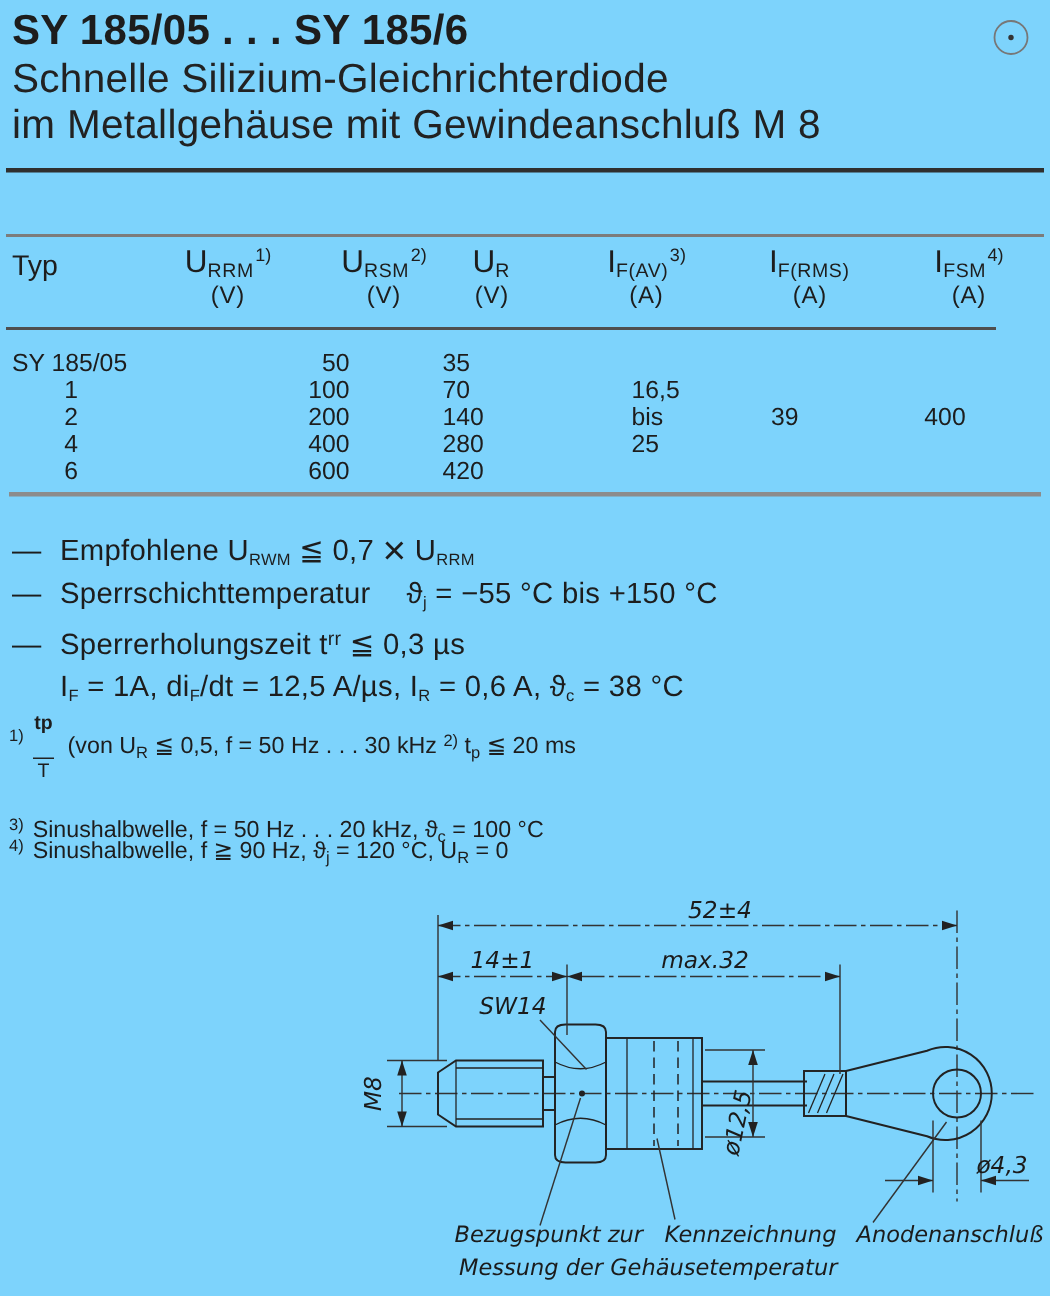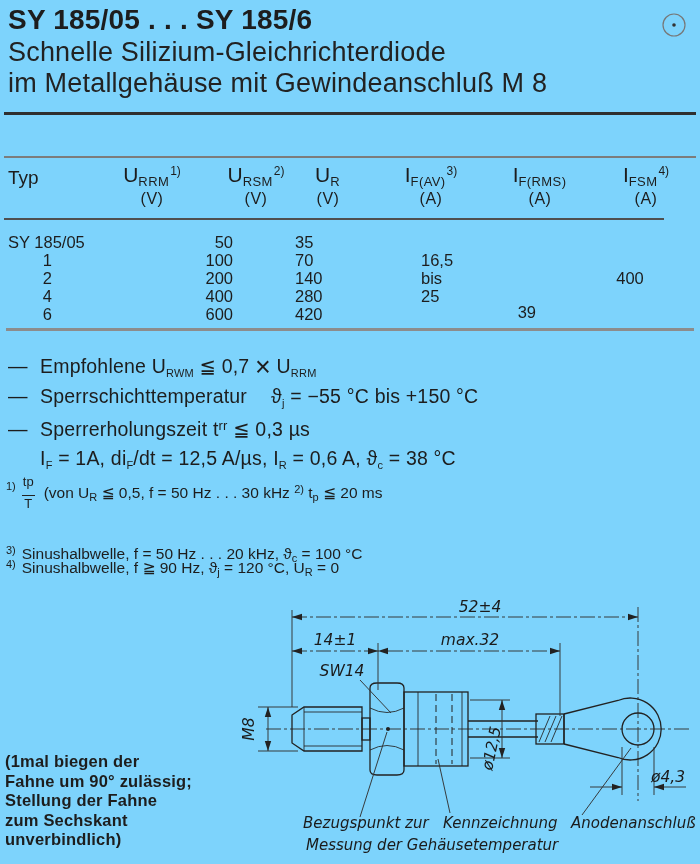--- a/index.html
+++ b/index.html
@@ -24,40 +24,40 @@
   .th-typ{left:8px;top:167px;width:auto;font-size:19px;text-align:left;}
   .sub{font-size:13px;vertical-align:-3.5px;letter-spacing:.4px;}
   .sup{font-size:12px;vertical-align:7px;margin-left:1px;}
   .tr{position:absolute;left:0;width:700px;height:18px;font-size:16.5px;}
   .td{position:absolute;top:0;white-space:pre;}
   .td.typ-long{left:8px;}
   .td.typ{left:8px;width:44px;text-align:right;}
   .td.v1{left:171px;width:62px;text-align:right;}
   .td.v2{left:295px;width:62px;text-align:left;}
   .td.ifav{left:421px;}
-  .td.ifrms{left:496px;width:40px;text-align:right;margin-top:34px;}
+  .td.ifrms{left:514px;width:40px;text-align:left;}
   .td.ifsm{left:606px;width:48px;text-align:center;}
   
   .note{position:absolute;left:8px;font-size:19.5px;letter-spacing:.2px;white-space:nowrap;}
   .note span{white-space:pre;}
   .note .dash{display:inline-block;width:32px;}
   .note .gap{display:inline-block;width:24px;}
   .nsub{font-size:11px;vertical-align:-3.5px;}
   .nsup{font-size:13px;vertical-align:6px;}
   .bigx{font-size:27px;vertical-align:-3px;font-weight:300;}
   .n4{left:40px;}
   
   .fnote{position:absolute;left:6px;font-size:15.5px;white-space:nowrap;}
   .fnote span{white-space:pre;}
   .f1{display:flex;align-items:center;}
   .fn-marker{font-size:11px;margin-right:5px;margin-top:-14px;}
   .fn-marker2{font-size:11px;vertical-align:5px;}
   .fsub{font-size:11px;vertical-align:-3px;}
   .frac{display:inline-flex;flex-direction:column;align-items:center;font-size:13px;line-height:13px;margin:0 9px 0 1px;}
-  .frac .ftop{border-bottom:1.3px solid #222;padding:0 1px 7px;}
+  .frac .ftop{border-bottom:1.3px solid #222;padding:0 1px 17px;font-weight:bold;}
   .frac .fbot{padding-top:1px;}
   .fm{font-size:11px;vertical-align:5px;margin-right:6px;}
   
   .side-note{position:absolute;left:5px;top:752px;font-size:16.5px;font-weight:600;line-height:19.5px;letter-spacing:.2px;}
   
   .drawing{position:absolute;left:240px;top:595px;}
   .dtxt{font:italic 15.5px "DejaVu Sans",sans-serif;fill:#1b1b1b;}
   .dcap{font:italic 15px "DejaVu Sans",sans-serif;fill:#1b1b1b;}
   .oln{stroke:#222;fill:none;stroke-width:1.3;}
   .thin{stroke-width:.85;}
@@ -166,27 +166,20 @@
     </span>
     <span><span>(von U</span><span class="fsub">R</span><span> ≦ 0,5, f = 50 Hz . . . 30 kHz </span><span class="fn-marker2">2)</span><span> t</span><span class="fsub">p</span><span> ≦ 20 ms</span></span>
   </div>
   <div class="fnote" style="top:544px">
     <span class="fm">3)</span><span>Sinushalbwelle, f = 50 Hz . . . 20 kHz, ϑ</span><span class="fsub">c</span><span> = 100 °C</span>
   </div>
   <div class="fnote" style="top:558px">
     <span class="fm">4)</span><span>Sinushalbwelle, f ≧ 90 Hz, ϑ</span><span class="fsub">j</span><span> = 120 °C, U</span><span class="fsub">R</span><span> = 0</span>
   </div>
 
-  <div class="side-note">
-    <div>(1mal biegen der</div>
-    <div>Fahne um 90° zulässig;</div>
-    <div>Stellung der Fahne</div>
-    <div>zum Sechskant</div>
-    <div>unverbindlich)</div>
-  </div>
 
   <svg class="drawing" width="460" height="269" viewBox="0 0 460 269">
 
     <g>
       <line class="dim cl" x1="26" y1="134" x2="452" y2="134"></line>
       <line class="dim cl" x1="398" y1="12" x2="398" y2="206"></line>
     </g>
 
     <g class="oln">
 

